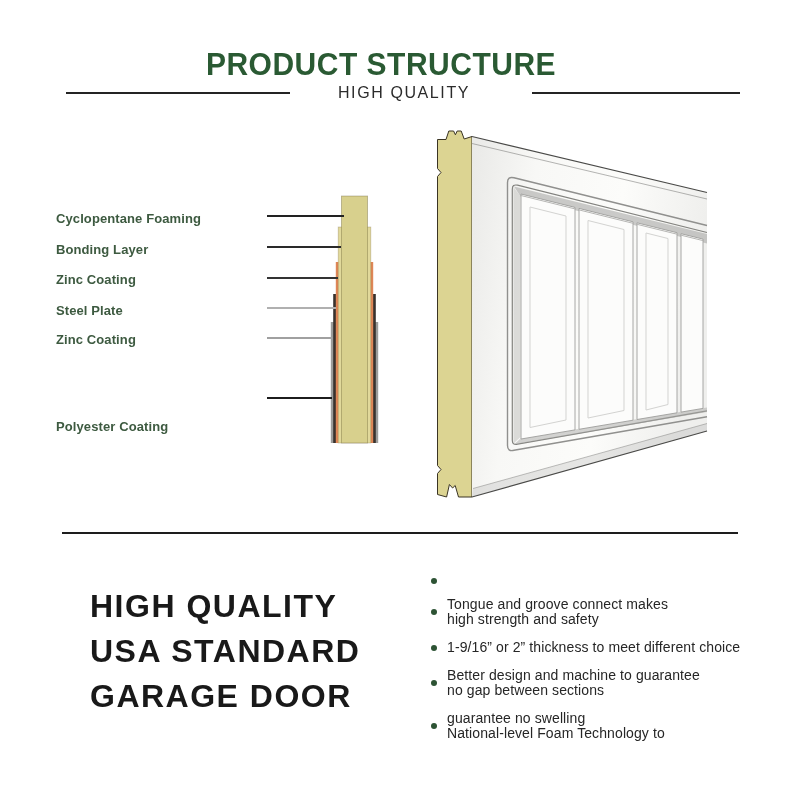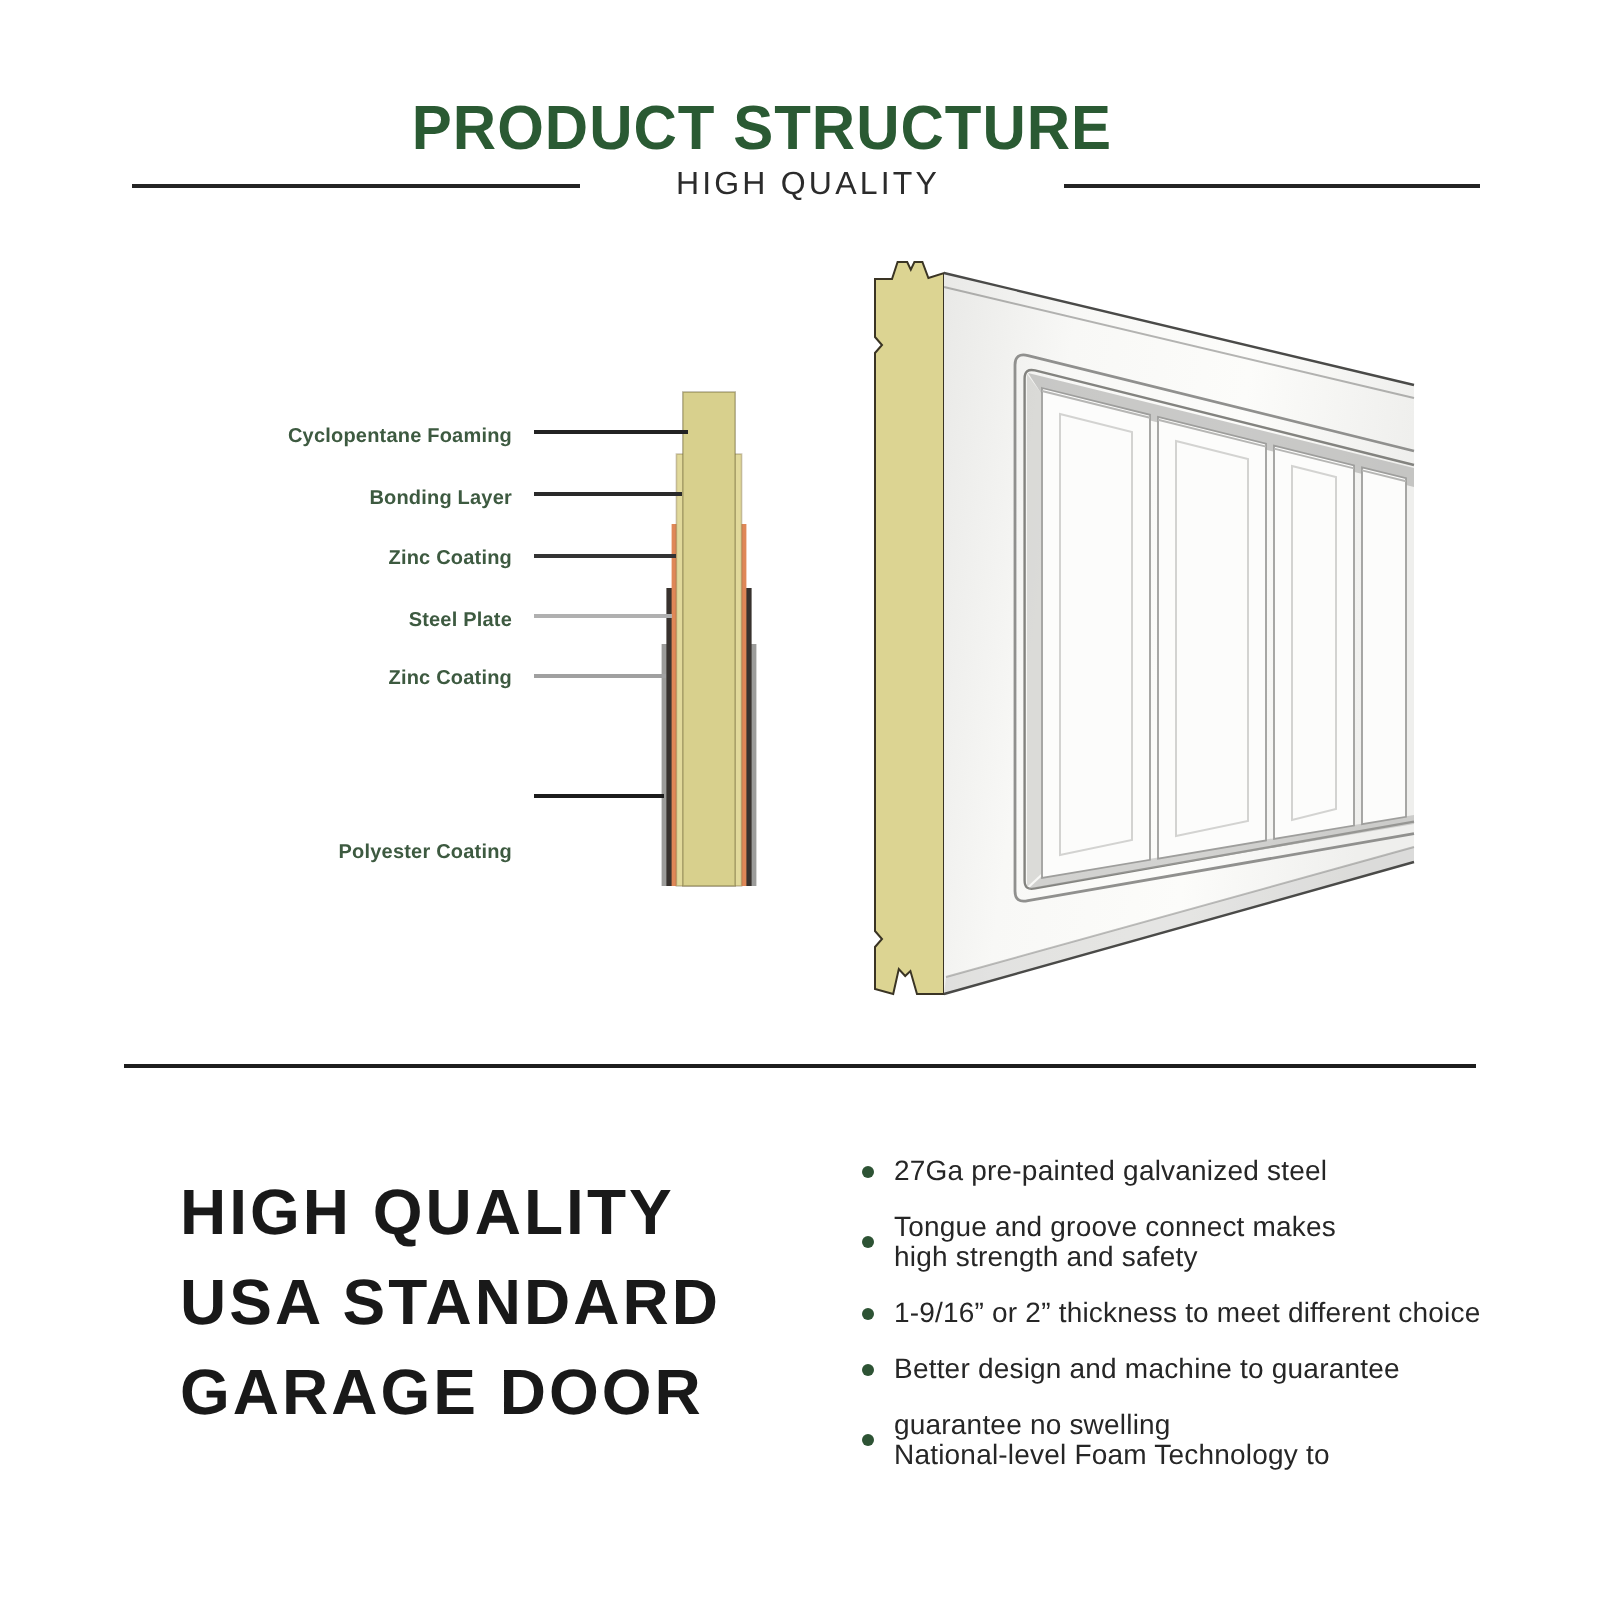--- a/index.html
+++ b/index.html
@@ -20,22 +20,22 @@
   .header-subtitle{
     position:absolute;top:84px;left:0;width:808px;text-align:center;
     font-size:16px;font-weight:400;letter-spacing:1.6px;color:#2b2b2b;
   }
   .header-rule{position:absolute;top:92px;height:2px;background:#242424;}
   .header-rule.left{left:66px;width:224px;}
   .header-rule.right{left:532px;width:208px;}
 
   
   .layer-label{
-    position:absolute;left:36px;width:220px;text-align:right;
-    font-size:10px;font-weight:bold;color:#3d5a40;line-height:20px;
+    position:absolute;left:56px;width:220px;text-align:left;
+    font-size:13px;font-weight:bold;color:#3d5a40;line-height:20px;
     letter-spacing:.1px;
   }
   .leader{position:absolute;height:2px;}
 
   
   .separator{position:absolute;top:532px;left:62px;width:676px;height:2px;background:#1d1d1d;}
 
   
   .footer-heading{
     position:absolute;left:90px;top:584px;
@@ -141,41 +141,39 @@
 
 <div class="footer-heading">
   <div>HIGH QUALITY</div>
   <div>USA STANDARD</div>
   <div>GARAGE DOOR</div>
 </div>
 
 <ul class="bullet-list">
   <li>
     <span class="bullet-dot"></span>
-    <span class="bullet-text">
-      <div>27Ga pre-painted galvanized steel</div>
-    </span>
   </li>
   <li>
     <span class="bullet-dot"></span>
     <span class="bullet-text">
       <div>Tongue and groove connect makes</div>
       <div>high strength and safety</div>
     </span>
   </li>
   <li>
     <span class="bullet-dot"></span>
     <span class="bullet-text">
       <div>1-9/16” or 2” thickness to meet different choice</div>
     </span>
   </li>
   <li>
     <span class="bullet-dot"></span>
     <span class="bullet-text">
       <div>Better design and machine to guarantee</div>
+      <div>no gap between sections</div>
     </span>
   </li>
   <li>
     <span class="bullet-dot"></span>
     <span class="bullet-text">
       <div>guarantee no swelling</div>
       <div>National-level Foam Technology to</div>
     </span>
   </li>
 </ul>

